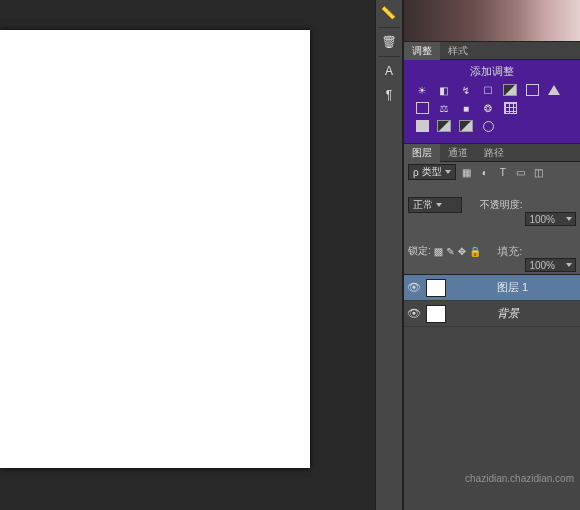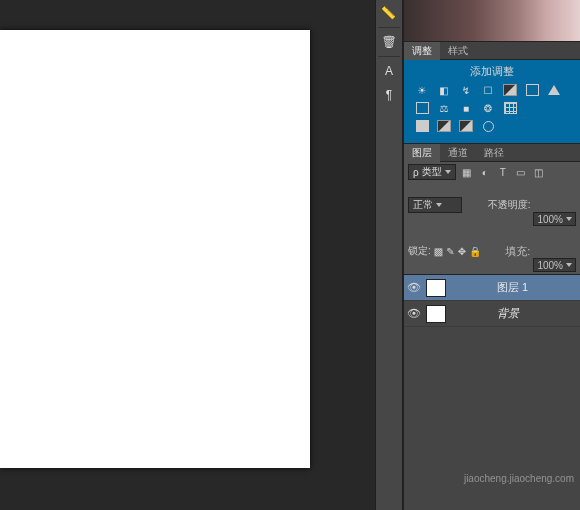--- a/index.html
+++ b/index.html
@@ -54,21 +54,21 @@
     height: 1px;
     background: #333;
     margin: 3px 2px;
   }
   .right-col {
     position: absolute;
     left: 403px;
     top: 0;
     width: 177px;
     height: 510px;
-    background: #0369a1;
+    background: #4c1d95;
     border-left: 1px solid #222;
   }
   .color-preview {
     height: 42px;
     background: linear-gradient(90deg, #3a2f2f 0%, #6a4d4d 40%, #9e7b7b 65%, #c9a6a6 80%, #e6d0d0 100%);
     border-bottom: 1px solid #222;
   }
   .tabrow {
     height: 18px;
     background: #414141;
@@ -147,21 +147,21 @@
     display:flex;
     gap:4px;
   }
   .filter-icons span {
     width:14px;height:14px;display:inline-flex;align-items:center;justify-content:center;font-size:10px;color:#cfcfcf;
   }
   .lp-row2 {
     display:flex;align-items:center;justify-content:space-between;padding:2px 4px;background:#535353;
   }
   .lp-row2 .lbl{font-size:10px;color:#cfcfcf;}
-  .pct-box{background:#3c3c3c;border:1px solid #222;padding:0 3px;font-size:10px;display:flex;align-items:center;gap:3px;height:14px;margin-top:28px;}
+  .pct-box{background:#3c3c3c;border:1px solid #222;padding:0 3px;font-size:10px;display:flex;align-items:center;gap:11px;height:14px;margin-top:28px;}
   .pct-box .arrow{width:0;height:0;border-left:3px solid transparent;border-right:3px solid transparent;border-top:4px solid #bbb;}
   .lp-row3{display:flex;align-items:center;justify-content:space-between;padding:2px 4px;background:#535353;border-bottom:1px solid #222;}
   .lock-icons{display:flex;gap:3px;align-items:center;}
   .lock-icons span{font-size:10px;color:#cfcfcf;}
   .layer-list{background:#454545;height:270px;}
   .layer-row{display:flex;align-items:center;height:26px;padding:0 4px;gap:6px;border-bottom:1px solid #3b3b3b;}
   .layer-row.selected{background:#5a7aa0;}
   .eye{width:12px;height:12px;font-size:11px;color:#d8d8d8;display:flex;align-items:center;justify-content:center;}
   .thumb{width:20px;height:18px;background:#fff;border:1px solid #222;}
   .layer-name{font-size:11px;color:#e8e8e8;padding-left:45px;}
@@ -315,14 +315,14 @@
         <span class="eye">👁</span>
         <span class="thumb"></span>
         <span class="layer-name italic">背景</span>
       </div>
     </div>
   </div>
 
 </div>
 
 <div class="watermark">
-  <span class="sub">jiaocheng.jiaocheng.com</span>
+  <span class="sub">chazidian.chazidian.com</span>
 </div>
 
 </body></html>

